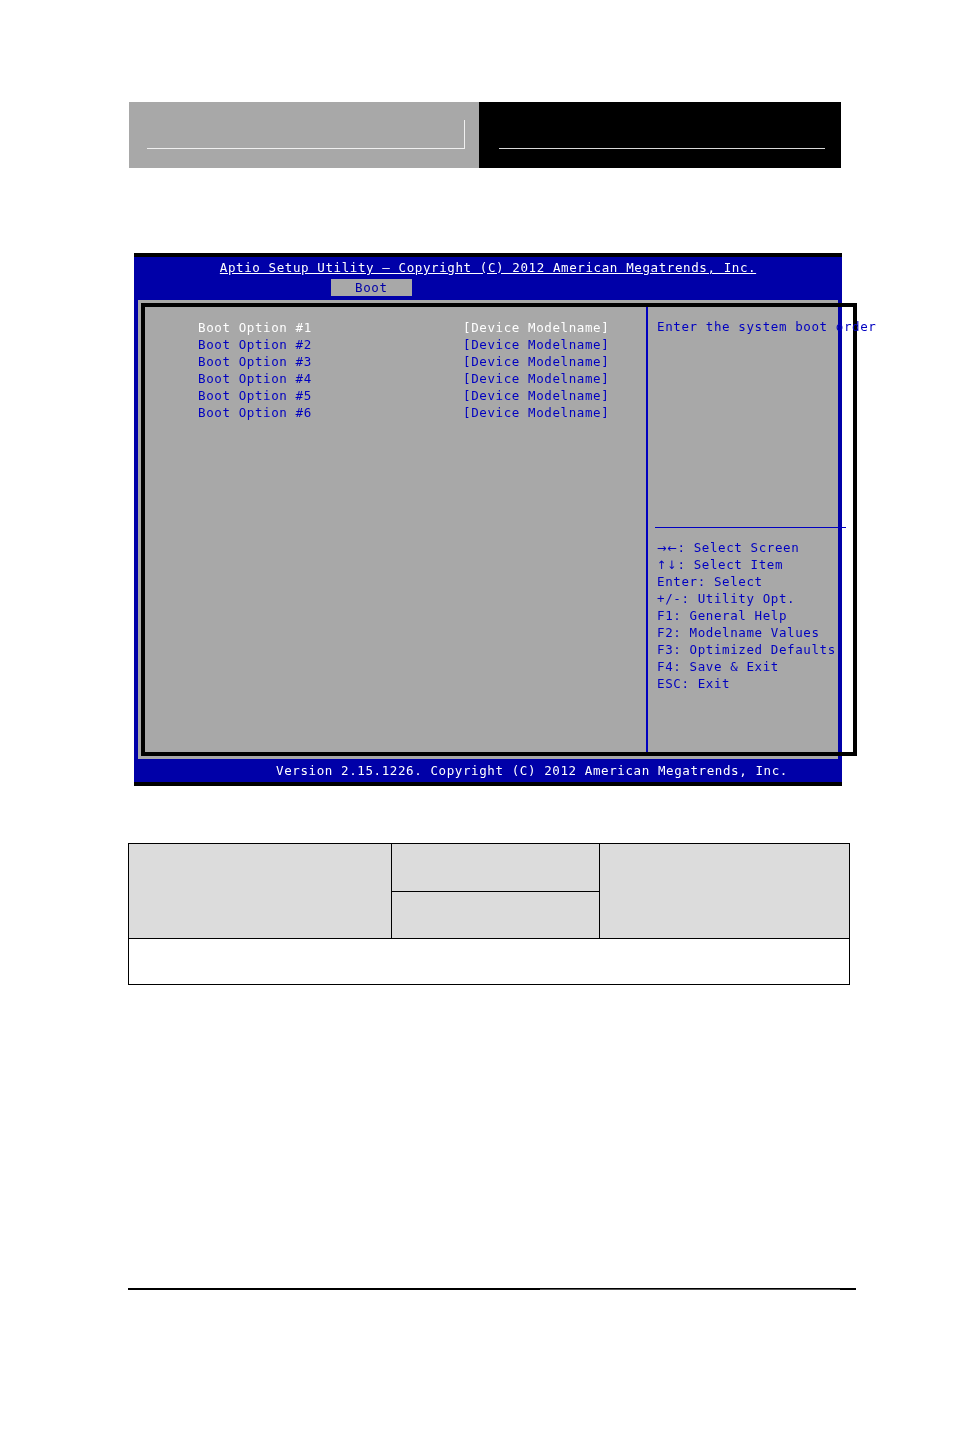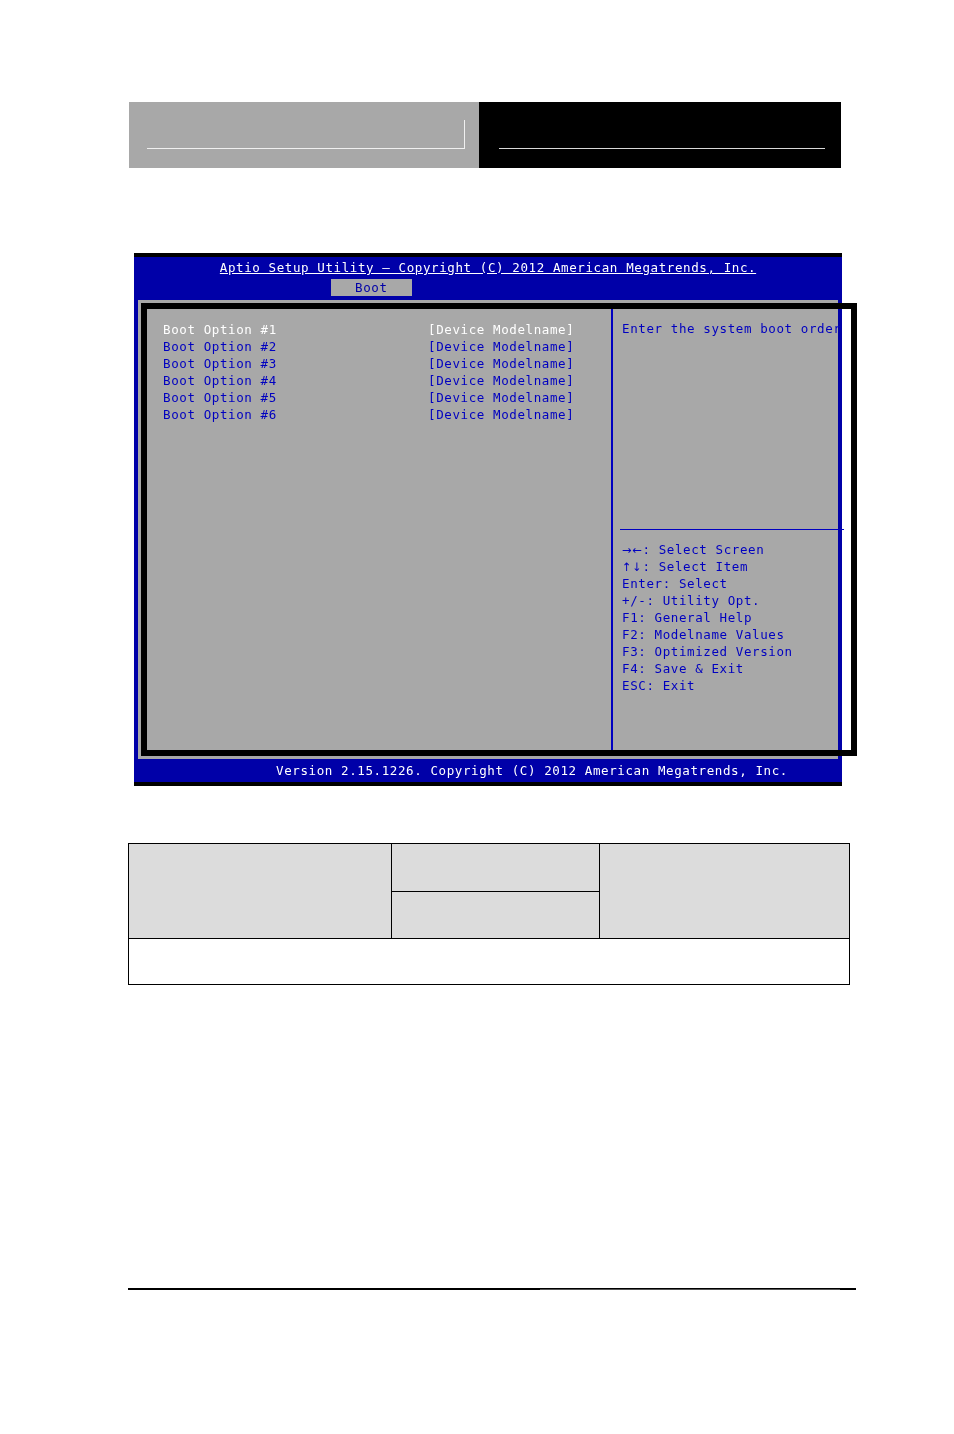--- a/index.html
+++ b/index.html
@@ -108,23 +108,24 @@
     height: 459px;
     background: #a8a8a8;
     box-sizing: border-box;
   }
   #bios-panes {
     position: absolute;
     left: 3px;
     top: 3px;
     width: 716px;
     height: 453px;
-    border: 6px solid #000000;
+    border: 4px solid #000000;
     box-sizing: border-box;
     display: flex;
+    padding-left: 37px;
   }
   #pane-left {
     width: 466px;
     border-right: 2px solid #0000c0;
     box-sizing: border-box;
     position: relative;
   }
   #pane-right {
     flex: 1;
     position: relative;
@@ -303,21 +304,21 @@
         <div id="help-keys">
 
           <div class="key-row"><span class="key-glyph">→←</span><span>: Select Screen</span></div>
 
           <div class="key-row"><span class="key-glyph">↑↓</span><span>: Select Item</span></div>
 
           <div class="key-row">Enter: Select</div>
           <div class="key-row">+/-: Utility Opt.</div>
           <div class="key-row">F1: General Help</div>
           <div class="key-row">F2: Modelname Values</div>
-          <div class="key-row">F3: Optimized Version</div>
+          <div class="key-row">F3: Optimized Defaults</div>
           <div class="key-row">F4: Save &amp; Exit</div>
           <div class="key-row">ESC: Exit</div>
 
         </div>
       </div>
 
     </div>
   </div>
 
   <div id="bios-footer">Version 2.15.1226. Copyright (C) 2012 American Megatrends, Inc.</div>

